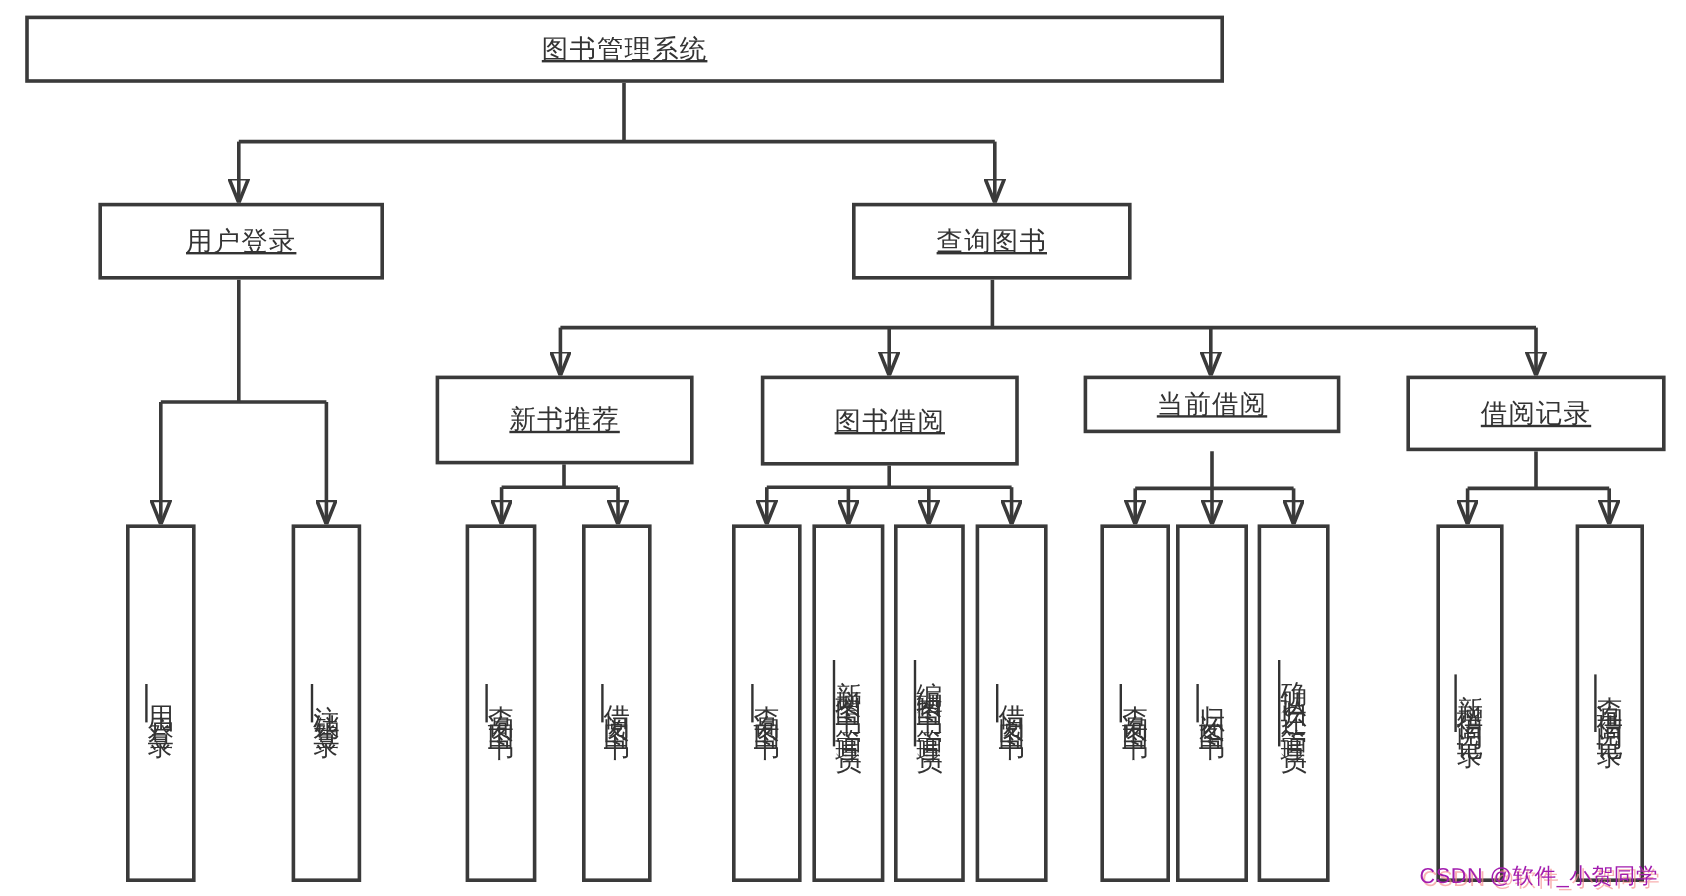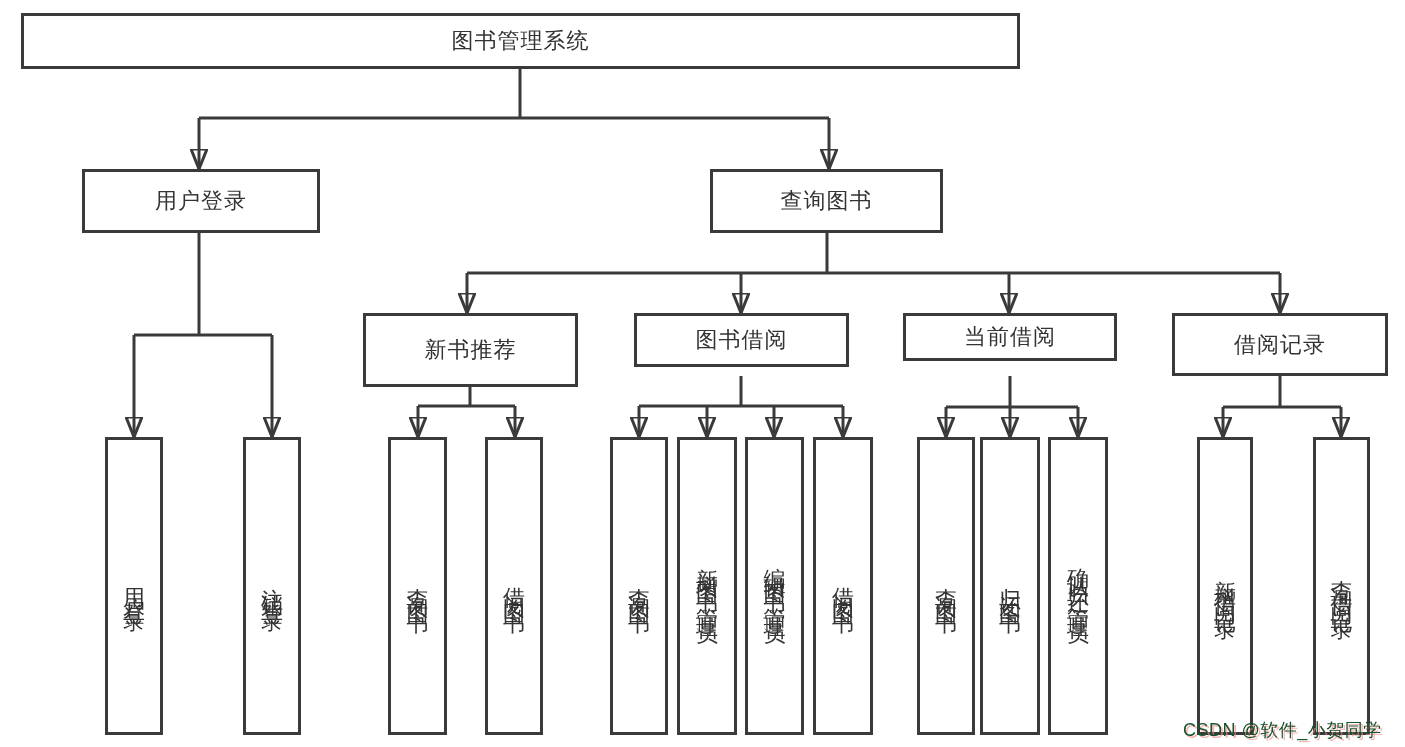--- a/index.html
+++ b/index.html
@@ -28,41 +28,42 @@
   }
   .box {
     position: absolute;
     box-sizing: border-box;
     background: #ffffff;
     border: 3px solid #3a3a3a;
     display: flex;
     align-items: center;
     justify-content: center;
     color: #333333;
+    text-decoration: underline;
   }
   .box.h .label {
     font-size: 22px;
     letter-spacing: 1px;
     white-space: nowrap;
   }
   .box.v .label {
     writing-mode: vertical-rl;
     text-orientation: mixed;
     font-size: 22px;
     letter-spacing: 8px;
     line-height: 1;
     white-space: nowrap;
   }
   .watermark {
     position: absolute;
     left: 1183px;
     top: 718px;
     font-size: 18px;
     letter-spacing: 0.5px;
-    color: #14532d;
+    color: #a21caf;
     text-shadow: 2px 2px 0 rgba(244, 139, 139, 0.65);
     white-space: nowrap;
   }
 </style>
 </head>
 <body>
 
 <div class="stage">
 
   <svg class="connectors" width="1405" height="747" viewBox="0 0 1405 747">
@@ -113,21 +114,21 @@
   <div class="box h" style="left:82px; top:169px; width:238px; height:64px;">
     <span class="label">用户登录</span>
   </div>
   <div class="box h" style="left:710px; top:169px; width:233px; height:64px;">
     <span class="label">查询图书</span>
   </div>
 
   <div class="box h" style="left:363px; top:313px; width:215px; height:74px;">
     <span class="label">新书推荐</span>
   </div>
-  <div class="box h" style="left:634px; top:313px; width:215px; height:54px;">
+  <div class="box h" style="left:634px; top:313px; width:215px; height:75px;">
     <span class="label">图书借阅</span>
   </div>
   <div class="box h" style="left:903px; top:313px; width:214px; height:48px;">
     <span class="label">当前借阅</span>
   </div>
   <div class="box h" style="left:1172px; top:313px; width:216px; height:63px;">
     <span class="label">借阅记录</span>
   </div>
 
   <div class="box v" style="left:105px; top:437px; width:58px; height:298px;">

